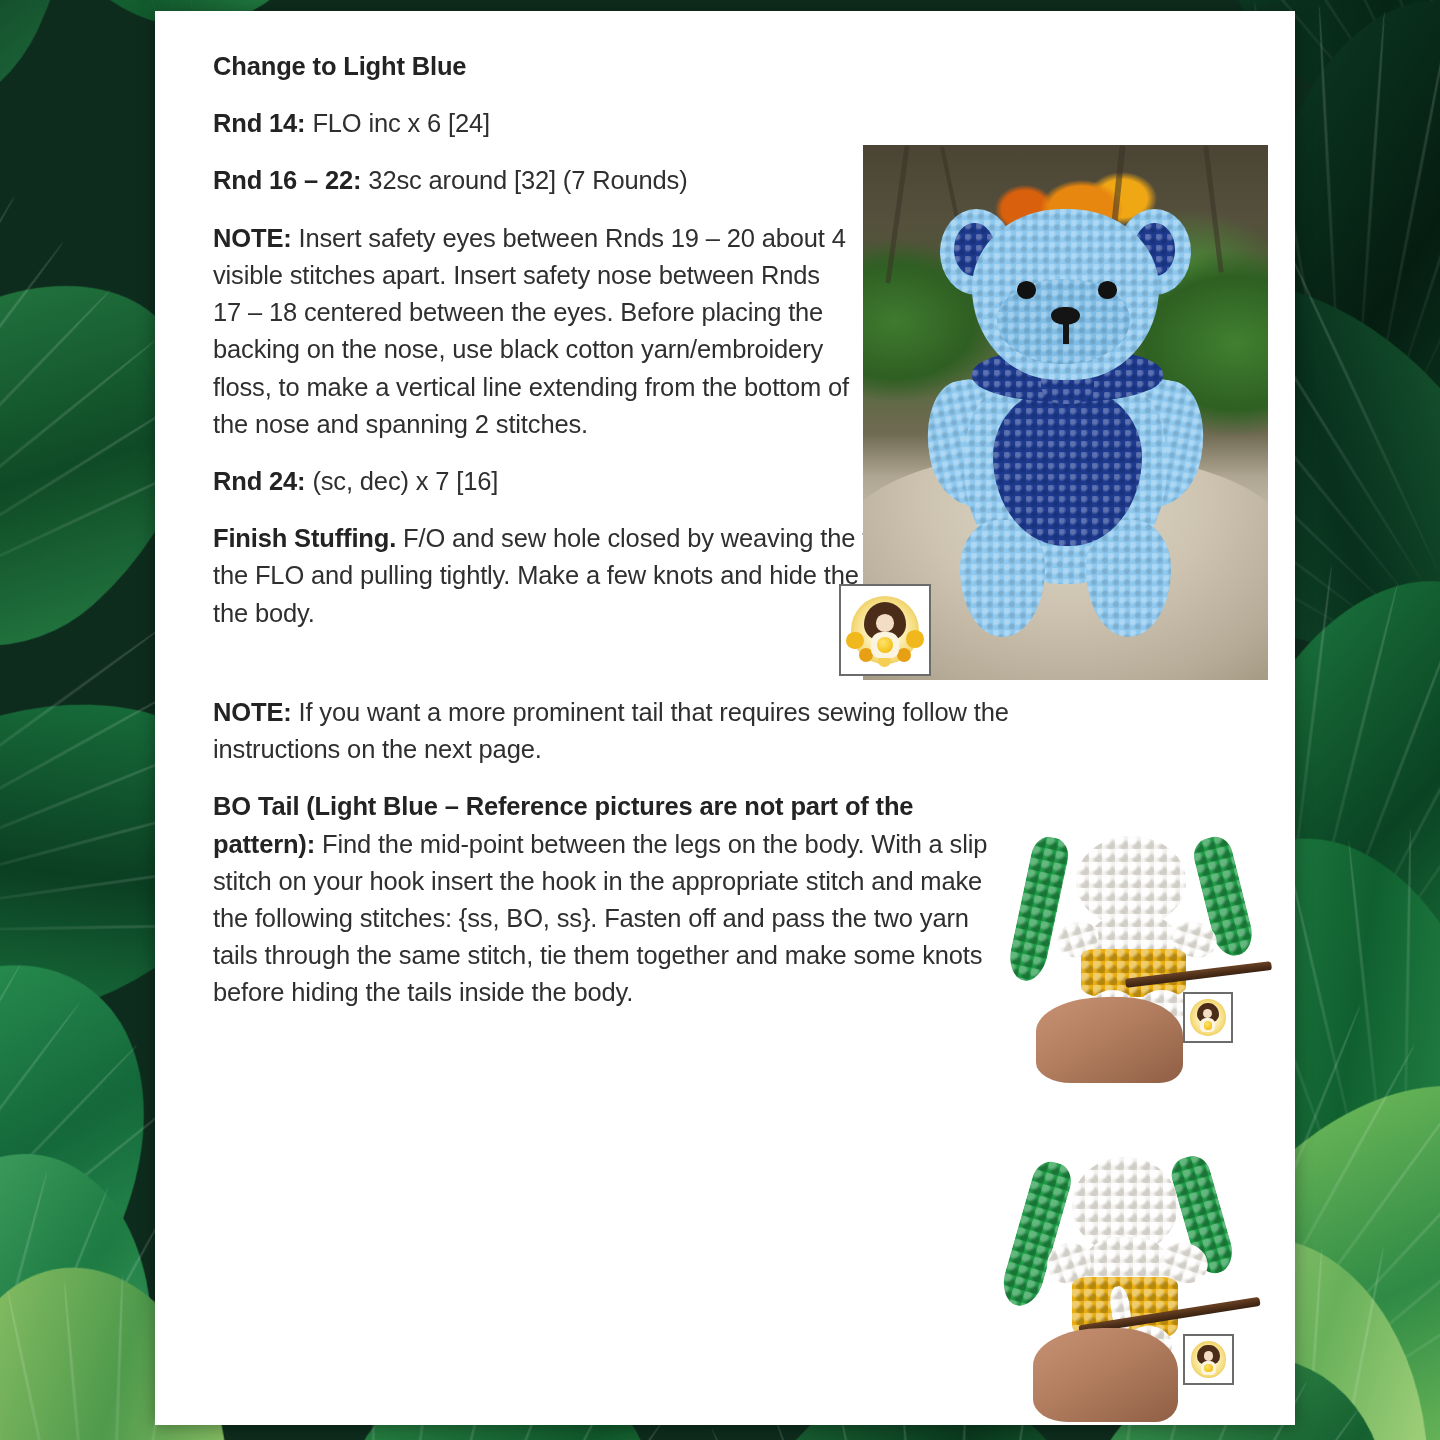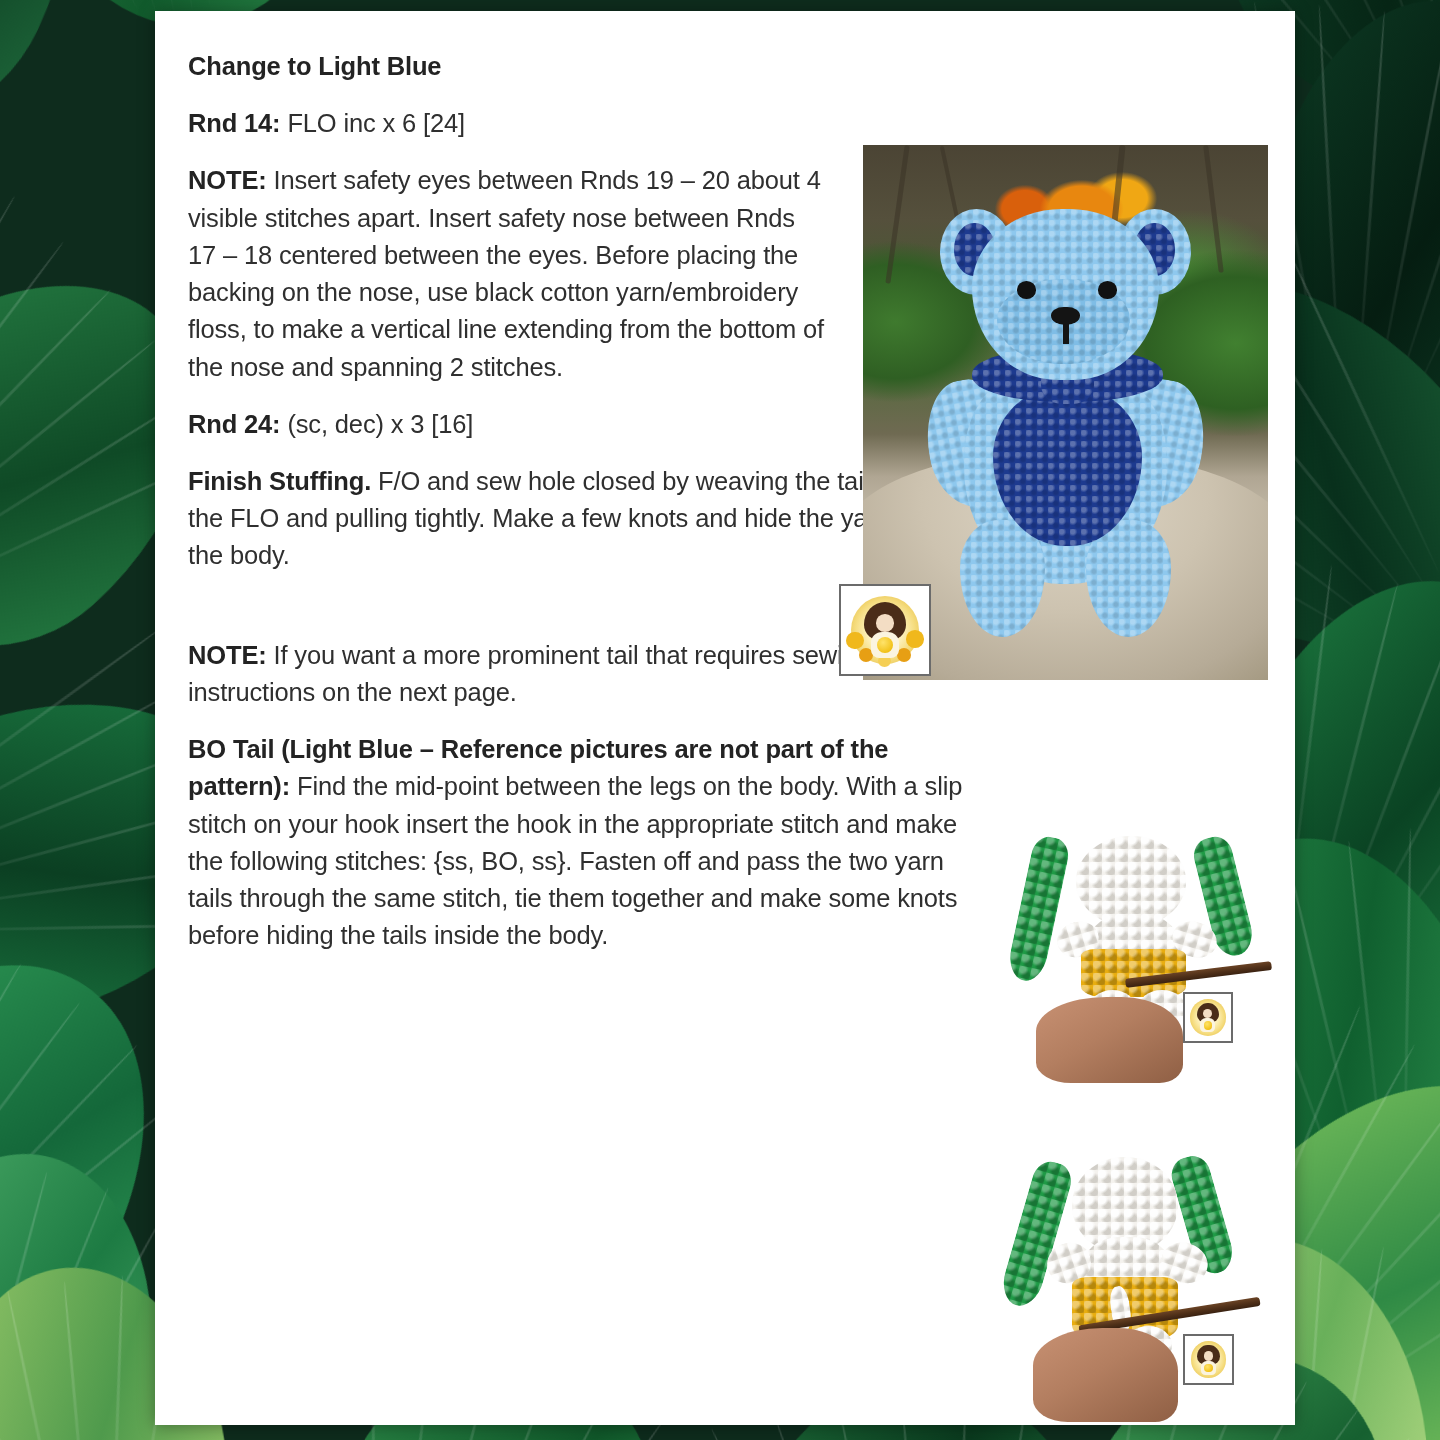--- a/index.html
+++ b/index.html
@@ -38,21 +38,21 @@
     width: 1140px;
     height: 1414px;
     background: #ffffff;
     box-shadow: 0 2px 16px rgba(0,0,0,.35);
     overflow: hidden;
   }
 
   
   #textcol {
     position: absolute;
-    left: 33px;
+    left: 58px;
     top: 37px;
     width: 830px;
   }
   p.para {
     margin: 0 0 20px 0;
     color: #2f2f2f;
     font-size: 25.5px;
     line-height: 1.46;
     letter-spacing: -0.15px;
     font-family: "Liberation Sans", sans-serif;
@@ -304,25 +304,26 @@
 <div id="page">
 
   <div id="textcol">
 
     <p class="para narrow"><b>Change to Light Blue</b></p>
 
     <p class="para narrow"><b>Rnd 14:</b><span> FLO inc x 6 [24]</span></p>
 
 
 
+    <p class="para narrow"><b>Rnd 16 – 22:</b><span>  32sc around [32] (7 Rounds)</span></p>
 
 
     <p class="para narrow"><b>NOTE:</b><span> Insert safety eyes between Rnds 19 – 20 about 4 visible stitches apart. Insert safety nose between Rnds 17 – 18 centered between the eyes. Before placing the backing on the nose, use black cotton yarn/embroidery floss, to make a vertical line extending from the bottom of the nose and spanning 2 stitches.</span></p>
 
-    <p class="para narrow"><b>Rnd 24:</b><span> (sc, dec) x 3 [16]</span></p>
+    <p class="para narrow"><b>Rnd 24:</b><span> (sc, dec) x 7 [16]</span></p>
 
 
 
     <p class="para wide gap-big"><b>Finish Stuffing.</b><span> F/O and sew hole closed by weaving the tail through the FLO and pulling tightly. Make a few knots and hide the yarn tail in the body.</span></p>
 
     <p class="para wide"><b>NOTE:</b><span> If you want a more prominent tail that requires sewing follow the instructions on the next page.</span></p>
 
     <p class="para wide tight"><b>BO Tail (Light Blue – Reference pictures are not part of the pattern):</b><span> Find the mid-point between the legs on the body. With a slip stitch on your hook insert the hook in the appropriate stitch and make the following stitches: {ss, BO, ss}. Fasten off and pass the two yarn tails through the same stitch, tie them together and make some knots before hiding the tails inside the body.</span></p>
 
   </div>

